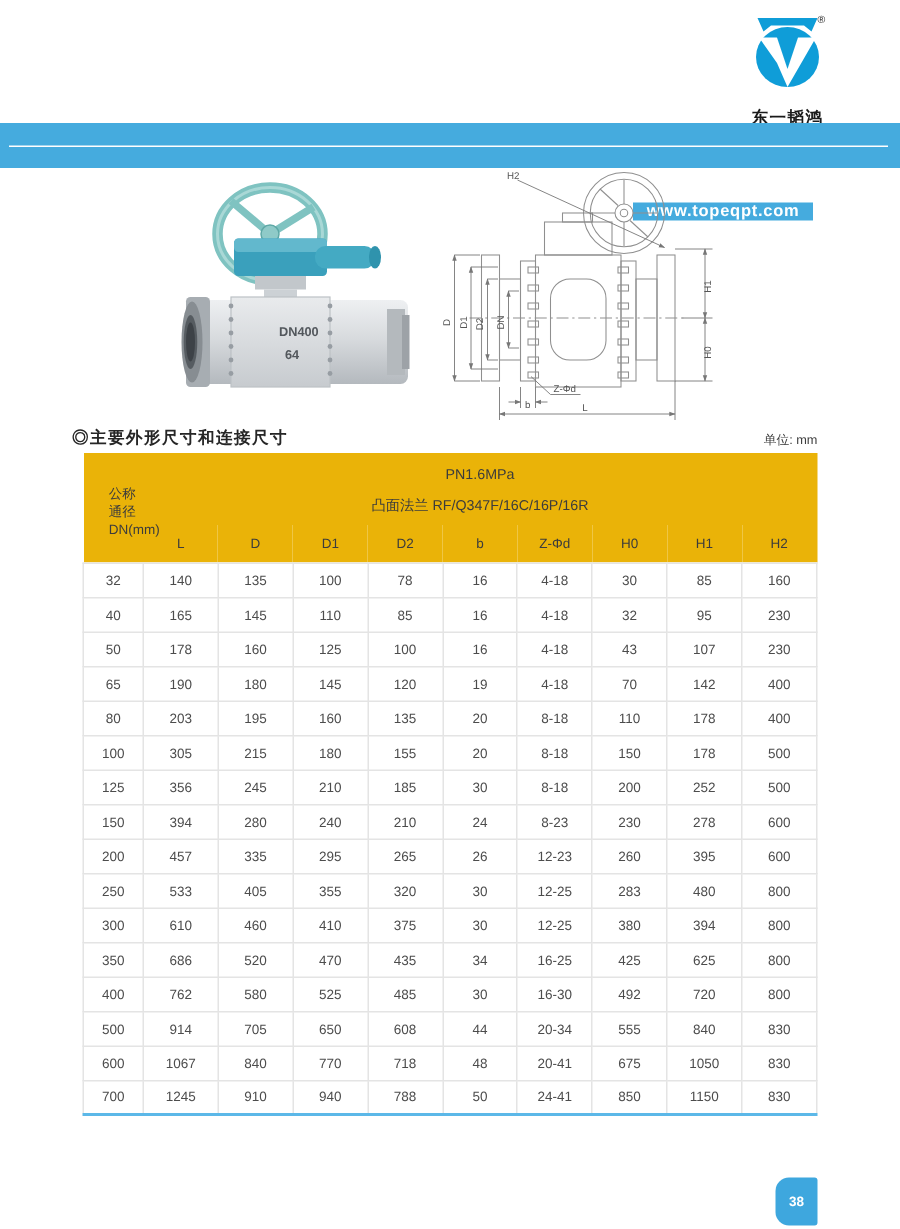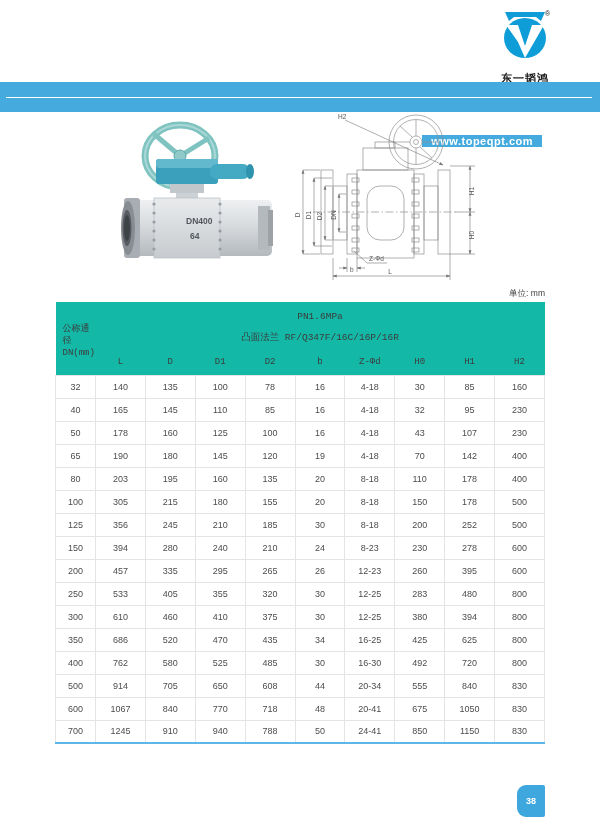--- a/index.html
+++ b/index.html
@@ -44,27 +44,27 @@
   }
 
   
   .dim-table {
     position:absolute; left:55px; top:302px; width:490px;
     border-collapse:collapse; table-layout:fixed;
     border-bottom:2px solid #5cb8e8;
   }
   .dim-table col.dn-col { width:40px; }
   .dim-table thead th {
-    background:#14b8a6; font-weight:normal; color:#3c3c3c; border:none;font-family:Liberation Mono, monospace;
+    background:#eab308; font-weight:normal; color:#3c3c3c; border:none;
   }
   .dim-table thead .pn-row th { font-size:9.5px; height:22px; padding-top:6px; }
   .dim-table thead .flange-row th { font-size:9.5px; height:26px; }
   .dim-table thead .col-row th { font-size:9px; height:25px; }
   .dim-table thead th.dn-head {
-    text-align:left; padding-left:7px; font-size:9px; line-height:1.35; vertical-align:middle;
+    text-align:left; padding-left:17px; font-size:9px; line-height:1.35; vertical-align:middle;
   }
   .dim-table tbody td {
     border:1px solid #e4e4e4; background:#ffffff; height:23px;
     text-align:center; font-size:9px; color:#4c4c4c;
   }
   .dim-table tbody tr td:first-child { border-left:1px solid #e4e4e4; }
 
   
   .page-badge {
     position:absolute; left:517px; top:785px; width:28px; height:32px;
@@ -250,20 +250,23 @@
       <text x="39" y="104" transform="rotate(-90 39 104)" text-anchor="middle">D2</text>
       <text x="53" y="103" transform="rotate(-90 53 103)" text-anchor="middle">DN</text>
       <text x="67" y="160">b</text>
       <text x="86" y="149">Z-Φd</text>
       <text x="107" y="162" text-anchor="middle">L</text>
       <text x="191" y="79" transform="rotate(-90 191 79)" text-anchor="middle">H1</text>
       <text x="191" y="123" transform="rotate(-90 191 123)" text-anchor="middle">H0</text>
     </g>
   </svg>
 
+  <div class="section-head">
+    <span>◎</span><span>主要外形尺寸和连接尺寸</span>
+  </div>
   <div class="unit-label">单位: mm</div>
 
   <table class="dim-table">
     <colgroup>
       <col class="dn-col">
       <col>
         <col>
         <col>
         <col>
         <col>

